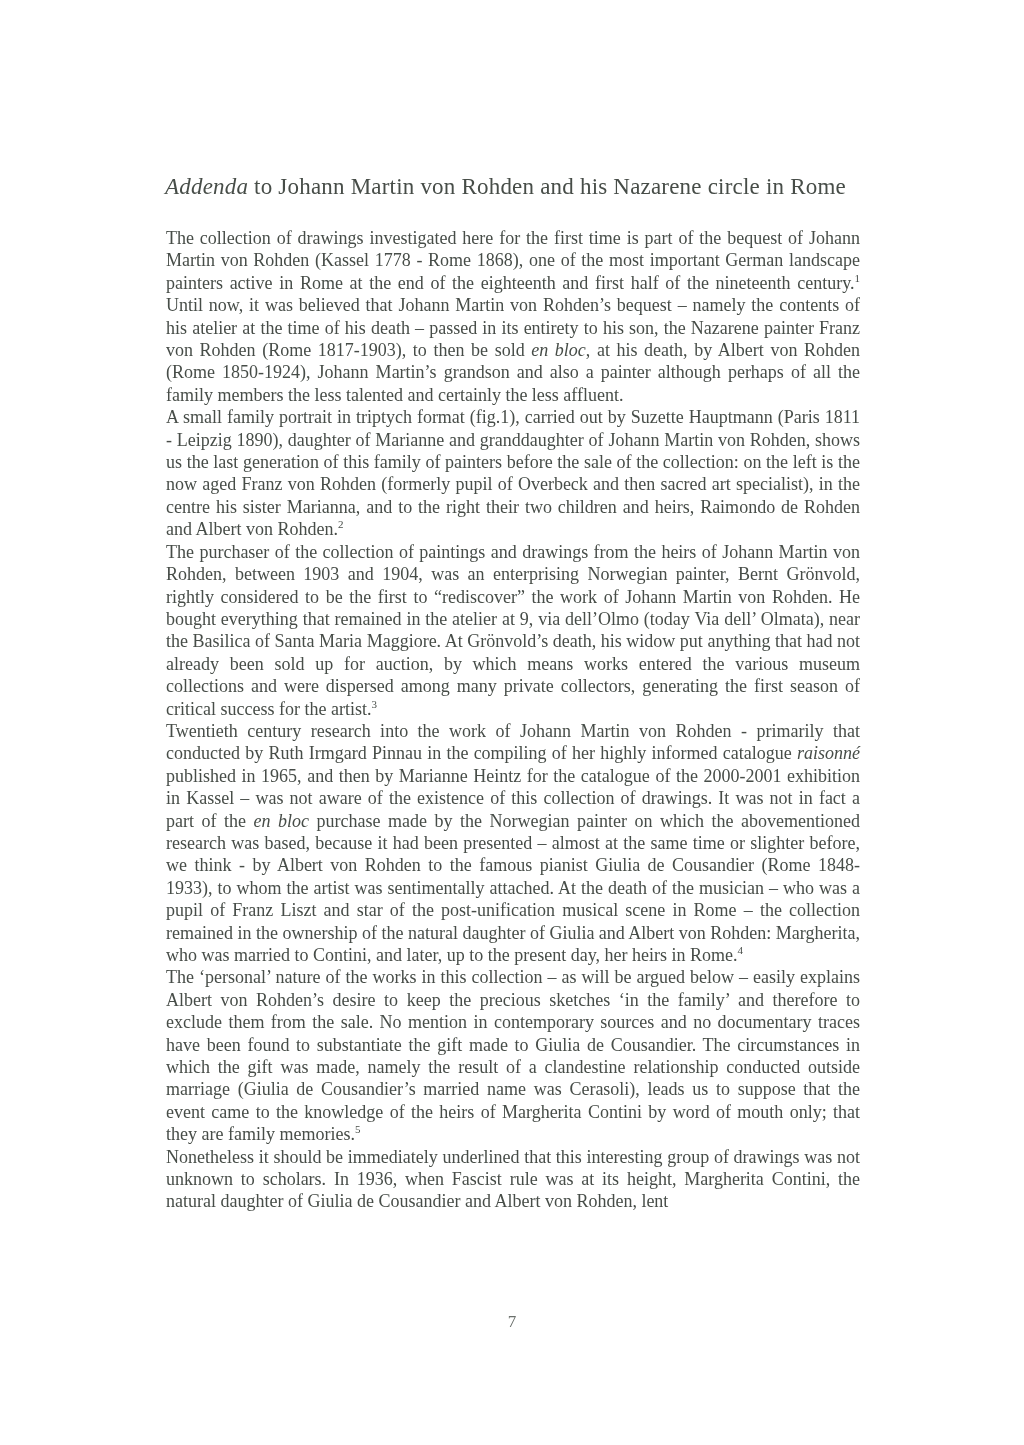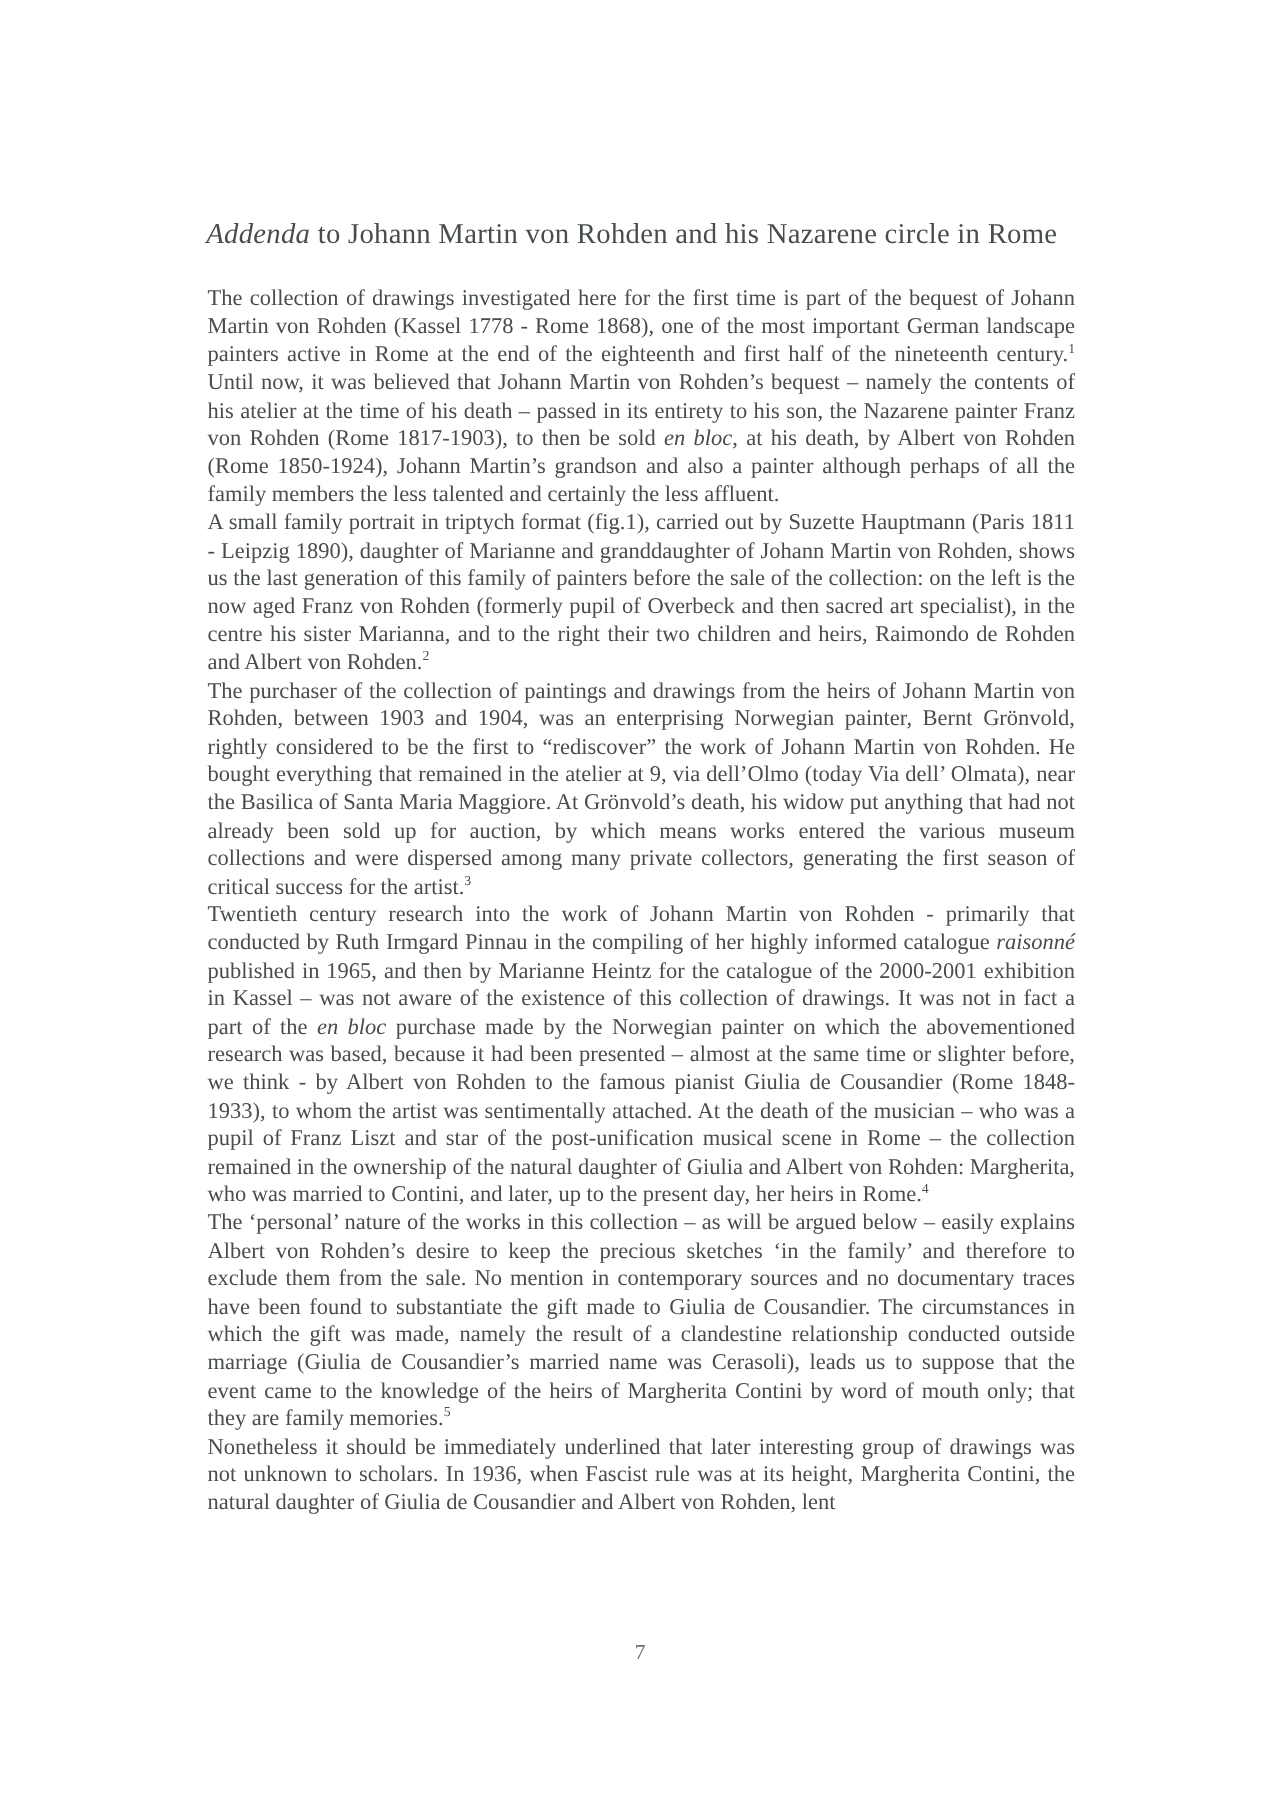--- a/index.html
+++ b/index.html
@@ -61,17 +61,17 @@
 
 <div class="page">
   <h1 class="title"><em>Addenda</em><span> to Johann Martin von Rohden and his Nazarene circle in Rome</span></h1>
   <div class="textblock">
     <div id="paragraphs">
         <p class="body"><span>The collection of drawings investigated here for the first time is part of the bequest of Johann Martin von Rohden (Kassel 1778 - Rome 1868), one of the most important German landscape painters active in Rome at the end of the eighteenth and first half of the nineteenth century.</span><sup class="fn">1</sup><span> Until now, it was believed that Johann Martin von Rohden’s bequest – namely the contents of his atelier at the time of his death – passed in its entirety to his son, the Nazarene painter Franz von Rohden (Rome 1817-1903), to then be sold </span><em>en bloc</em><span>, at his death, by Albert von Rohden (Rome 1850-1924), Johann Martin’s grandson and also a painter although perhaps of all the family members the less talented and certainly the less affluent.</span></p>
         <p class="body"><span>A small family portrait in triptych format (fig.1), carried out by Suzette Hauptmann (Paris 1811 - Leipzig 1890), daughter of Marianne and granddaughter of Johann Martin von Rohden, shows us the last generation of this family of painters before the sale of the collection: on the left is the now aged Franz von Rohden (formerly pupil of Overbeck and then sacred art specialist), in the centre his sister Marianna, and to the right their two children and heirs, Raimondo de Rohden and Albert von Rohden.</span><sup class="fn">2</sup></p>
         <p class="body"><span>The purchaser of the collection of paintings and drawings from the heirs of Johann Martin von Rohden, between 1903 and 1904, was an enterprising Norwegian painter, Bernt Grönvold, rightly considered to be the first to “rediscover” the work of Johann Martin von Rohden. He bought everything that remained in the atelier at 9, via dell’Olmo (today Via dell’ Olmata), near the Basilica of Santa Maria Maggiore. At Grönvold’s death, his widow put anything that had not already been sold up for auction, by which means works entered the various museum collections and were dispersed among many private collectors, generating the first season of critical success for the artist.</span><sup class="fn">3</sup></p>
         <p class="body"><span>Twentieth century research into the work of Johann Martin von Rohden - primarily that conducted by Ruth Irmgard Pinnau in the compiling of her highly informed catalogue </span><em>raisonné</em><span> published in 1965, and then by Marianne Heintz for the catalogue of the 2000-2001 exhibition in Kassel – was not aware of the existence of this collection of drawings. It was not in fact a part of the </span><em>en bloc</em><span> purchase made by the Norwegian painter on which the abovementioned research was based, because it had been presented – almost at the same time or slighter before, we think - by Albert von Rohden to the famous pianist Giulia de Cousandier (Rome 1848-1933), to whom the artist was sentimentally attached. At the death of the musician – who was a pupil of Franz Liszt and star of the post-unification musical scene in Rome – the collection remained in the ownership of the natural daughter of Giulia and Albert von Rohden: Margherita, who was married to Contini, and later, up to the present day, her heirs in Rome.</span><sup class="fn">4</sup></p>
         <p class="body"><span>The ‘personal’ nature of the works in this collection – as will be argued below – easily explains Albert von Rohden’s desire to keep the precious sketches ‘in the family’ and therefore to exclude them from the sale. No mention in contemporary sources and no documentary traces have been found to substantiate the gift made to Giulia de Cousandier. The circumstances in which the gift was made, namely the result of a clandestine relationship conducted outside marriage (Giulia de Cousandier’s married name was Cerasoli), leads us to suppose that the event came to the knowledge of the heirs of Margherita Contini by word of mouth only; that they are family memories.</span><sup class="fn">5</sup></p>
-        <p class="body"><span>Nonetheless it should be immediately underlined that later interesting group of drawings was not unknown to scholars. In 1936, when Fascist rule was at its height, Margherita Contini, the natural daughter of Giulia de Cousandier and Albert von Rohden, lent</span></p>
+        <p class="body"><span>Nonetheless it should be immediately underlined that this interesting group of drawings was not unknown to scholars. In 1936, when Fascist rule was at its height, Margherita Contini, the natural daughter of Giulia de Cousandier and Albert von Rohden, lent</span></p>
       </div>
   </div>
   <div class="pagenum">7</div>
 </div>
 
 </body></html>

